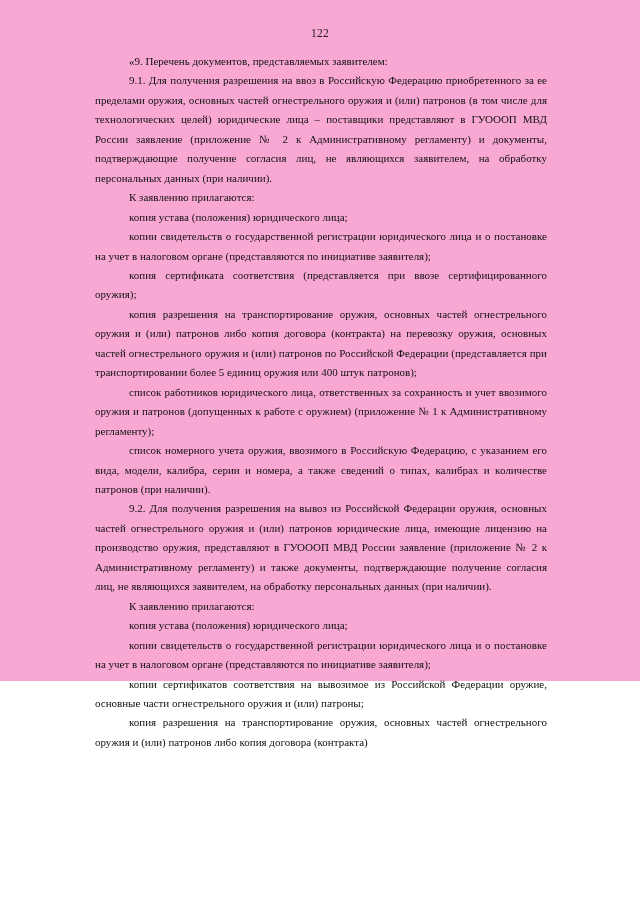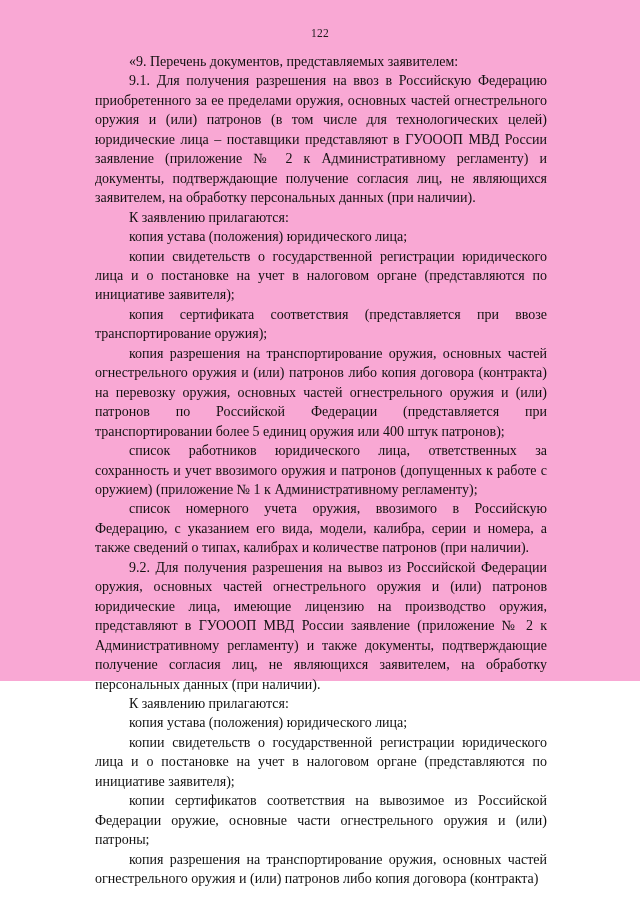--- a/index.html
+++ b/index.html
@@ -32,21 +32,21 @@
     text-align: center;
     font-size: 11.5px;
     letter-spacing: 0.3px;
     color: #1a1a1a;
   }
   .body-text {
     position: absolute;
     top: 52px;
     left: 95px;
     width: 452px;
-    font-size: 14px;
+    font-size: 11px;
     line-height: 19.45px;
     text-align: justify;
     text-justify: inter-word;
     color: #111111;
   }
   p.para {
     margin: 0;
     padding: 0;
     text-align: justify;
     text-justify: inter-word;
@@ -66,21 +66,21 @@
     <p class="para">«9. Перечень документов, представляемых заявителем:</p>
 
     <p class="para">9.1. Для получения разрешения на ввоз в Российскую Федерацию приобретенного за ее пределами оружия, основных частей огнестрельного оружия и (или) патронов (в том числе для технологических целей) юридические лица – поставщики представляют в ГУОООП МВД России заявление (приложение № 2 к Административному регламенту) и документы, подтверждающие получение согласия лиц, не являющихся заявителем, на обработку персональных данных (при наличии).</p>
 
     <p class="para">К заявлению прилагаются:</p>
 
     <p class="para">копия устава (положения) юридического лица;</p>
 
     <p class="para">копии свидетельств о государственной регистрации юридического лица и о постановке на учет в налоговом органе (представляются по инициативе заявителя);</p>
 
-    <p class="para">копия сертификата соответствия (представляется при ввозе транспортирование оружия);</p>
+    <p class="para">копия сертификата соответствия (представляется при ввозе сертифицированного оружия);</p>
 
     <p class="para">копия разрешения на транспортирование оружия, основных частей огнестрельного оружия и (или) патронов либо копия договора (контракта) на перевозку оружия, основных частей огнестрельного оружия и (или) патронов по Российской Федерации (представляется при транспортировании более 5 единиц оружия или 400 штук патронов);</p>
 
 
     <p class="para">список работников юридического лица, ответственных за сохранность и учет ввозимого оружия и патронов (допущенных к работе с оружием) (приложение № 1 к Административному регламенту);</p>
 
     <p class="para">список номерного учета оружия, ввозимого в Российскую Федерацию, с указанием его вида, модели, калибра, серии и номера, а также сведений о типах, калибрах и количестве патронов (при наличии).</p>
 
     <p class="para">9.2. Для получения разрешения на вывоз из Российской Федерации оружия, основных частей огнестрельного оружия и (или) патронов юридические лица, имеющие лицензию на производство оружия, представляют в ГУОООП МВД России заявление (приложение № 2 к Административному регламенту) и также документы, подтверждающие получение согласия лиц, не являющихся заявителем, на обработку персональных данных (при наличии).</p>
 

